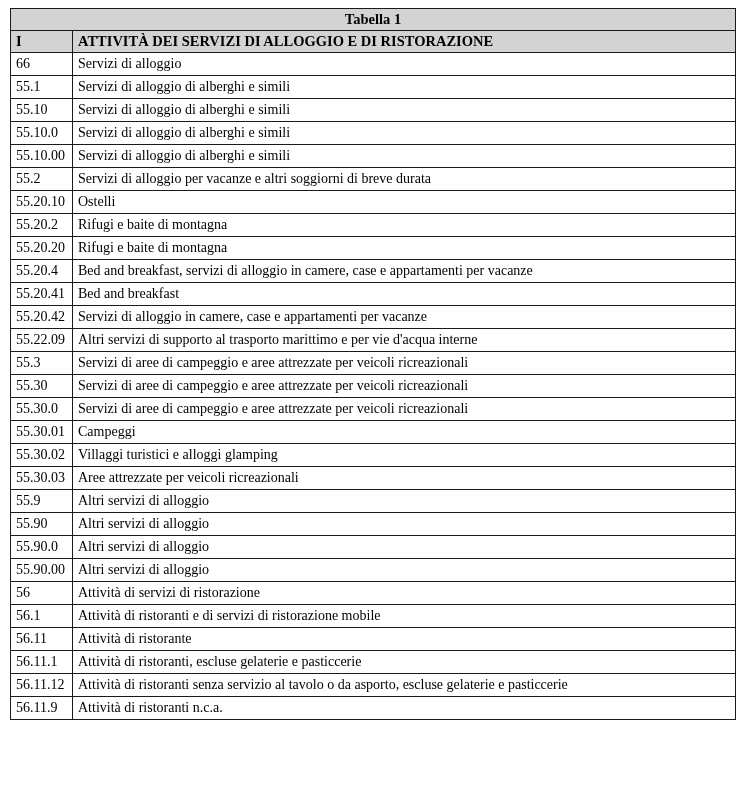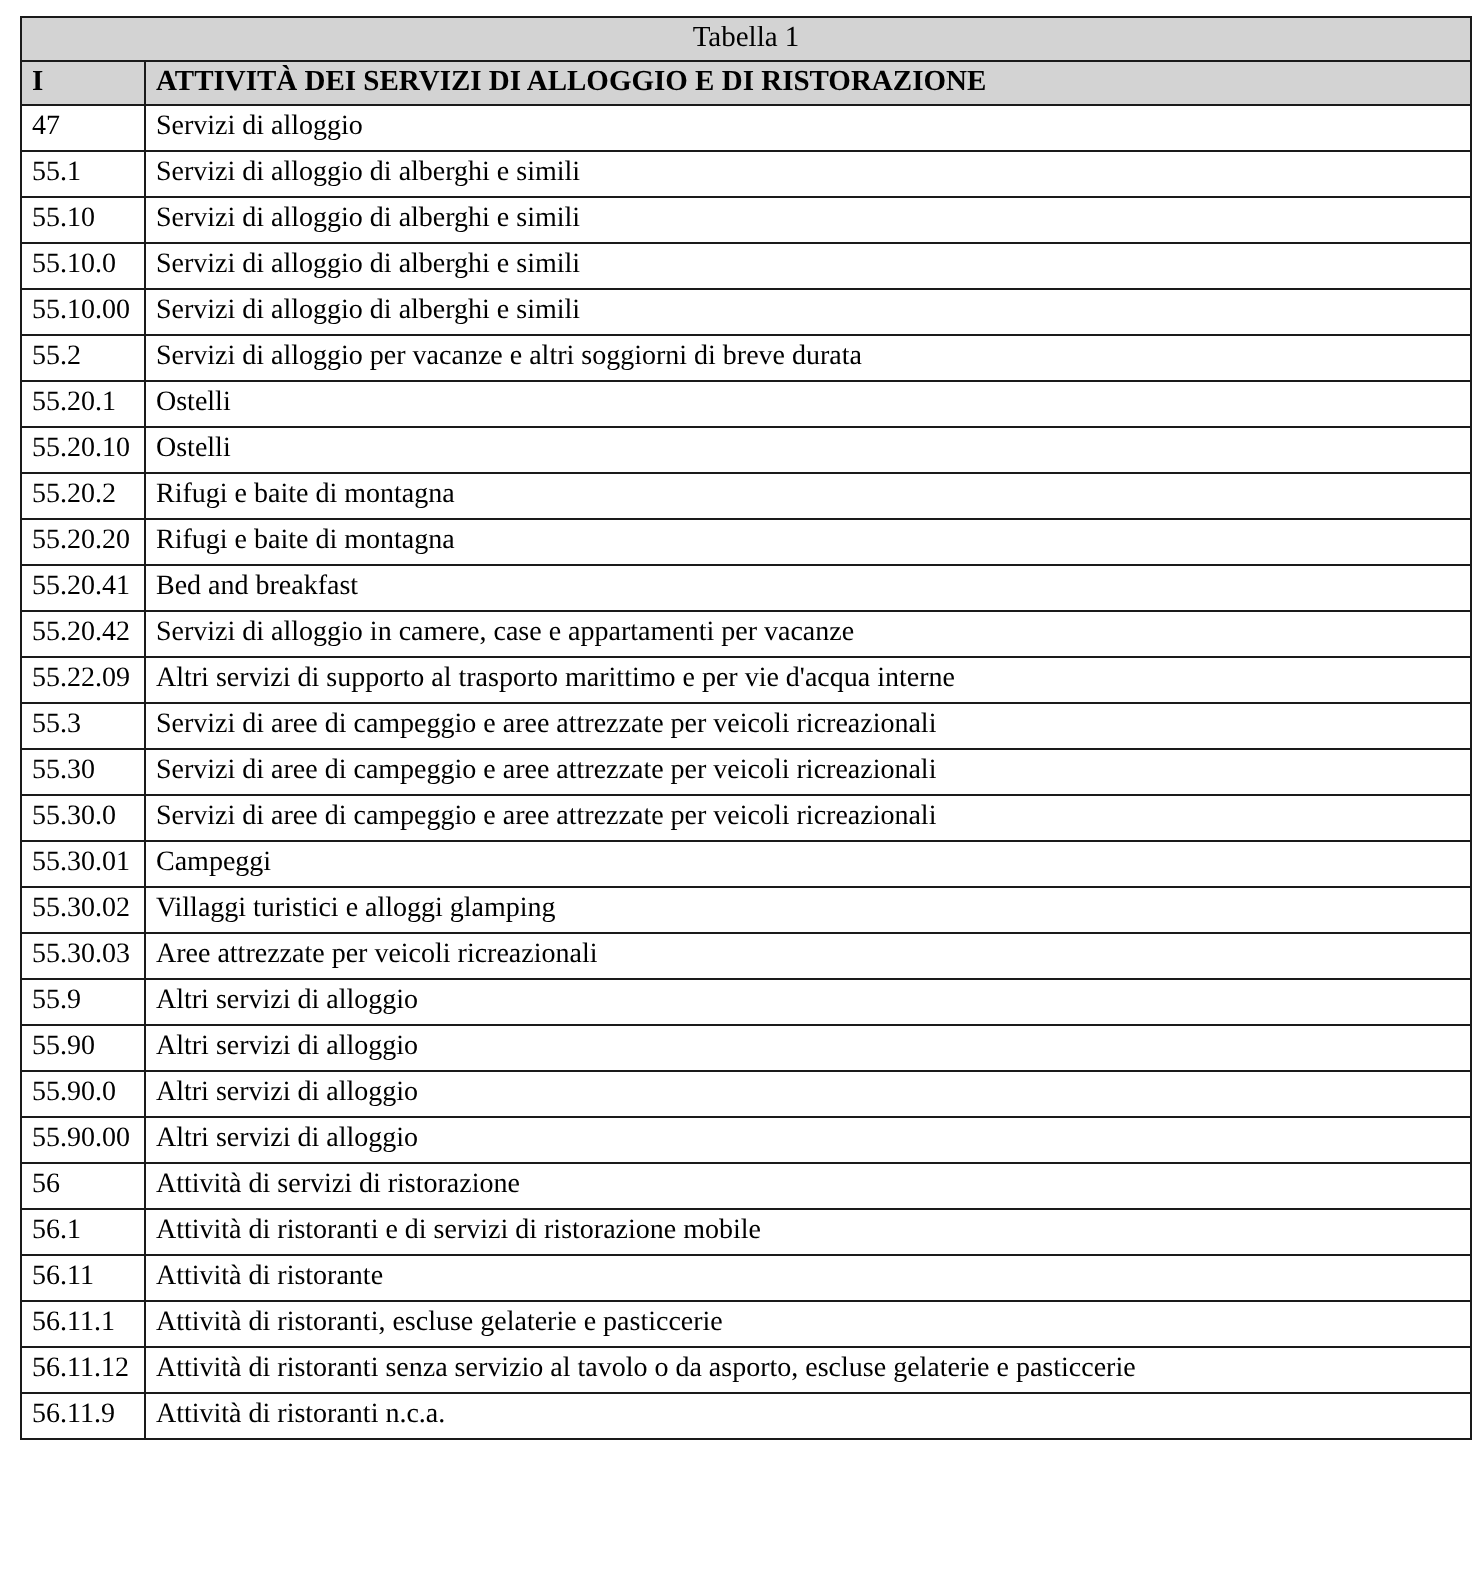--- a/index.html
+++ b/index.html
@@ -25,21 +25,21 @@
     vertical-align: middle;
     font-size: 14px;
     line-height: 18px;
     color: #000000;
     overflow: hidden;
     white-space: nowrap;
   }
   tr.title-row th {
     background: #d3d3d3;
     text-align: center;
-    font-weight: normal;
+    font-weight: bold;
     font-size: 14.5px;
     height: 15px;
   }
   tr.header-row td {
     background: #d3d3d3;
     font-weight: bold;
     font-size: 14.5px;
     height: 18px;
   }
   tr.data-row td {
@@ -63,21 +63,21 @@
         <th colspan="2">Tabella 1</th>
       </tr>
       <tr class="header-row">
         <td>I</td>
         <td>ATTIVITÀ DEI SERVIZI DI ALLOGGIO E DI RISTORAZIONE</td>
       </tr>
     </thead>
     <tbody>
 
   <tr class="data-row">
-    <td>47</td>
+    <td>66</td>
     <td>Servizi di alloggio</td>
   </tr>
 
   <tr class="data-row">
     <td>55.1</td>
     <td>Servizi di alloggio di alberghi e simili</td>
   </tr>
 
   <tr class="data-row">
     <td>55.10</td>
@@ -93,40 +93,40 @@
     <td>55.10.00</td>
     <td>Servizi di alloggio di alberghi e simili</td>
   </tr>
 
   <tr class="data-row">
     <td>55.2</td>
     <td>Servizi di alloggio per vacanze e altri soggiorni di breve durata</td>
   </tr>
 
 
-  <tr class="data-row">
-    <td>55.20.1</td>
-    <td>Ostelli</td>
-  </tr>
 
   <tr class="data-row">
     <td>55.20.10</td>
     <td>Ostelli</td>
   </tr>
 
   <tr class="data-row">
     <td>55.20.2</td>
     <td>Rifugi e baite di montagna</td>
   </tr>
 
   <tr class="data-row">
     <td>55.20.20</td>
     <td>Rifugi e baite di montagna</td>
   </tr>
 
+  <tr class="data-row">
+    <td>55.20.4</td>
+    <td>Bed and breakfast, servizi di alloggio in camere, case e appartamenti per vacanze</td>
+  </tr>
 
   <tr class="data-row">
     <td>55.20.41</td>
     <td>Bed and breakfast</td>
   </tr>
 
   <tr class="data-row">
     <td>55.20.42</td>
     <td>Servizi di alloggio in camere, case e appartamenti per vacanze</td>
   </tr>

